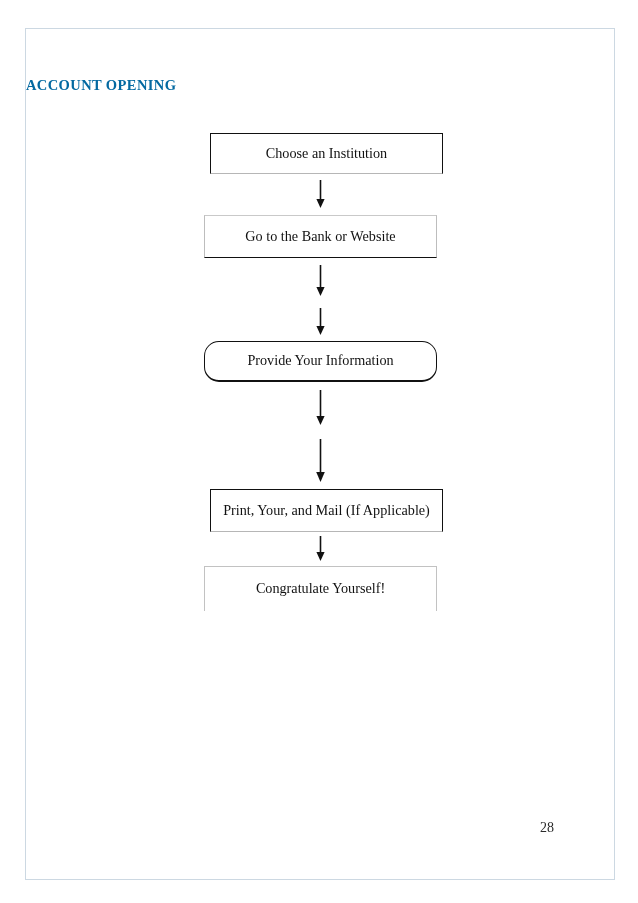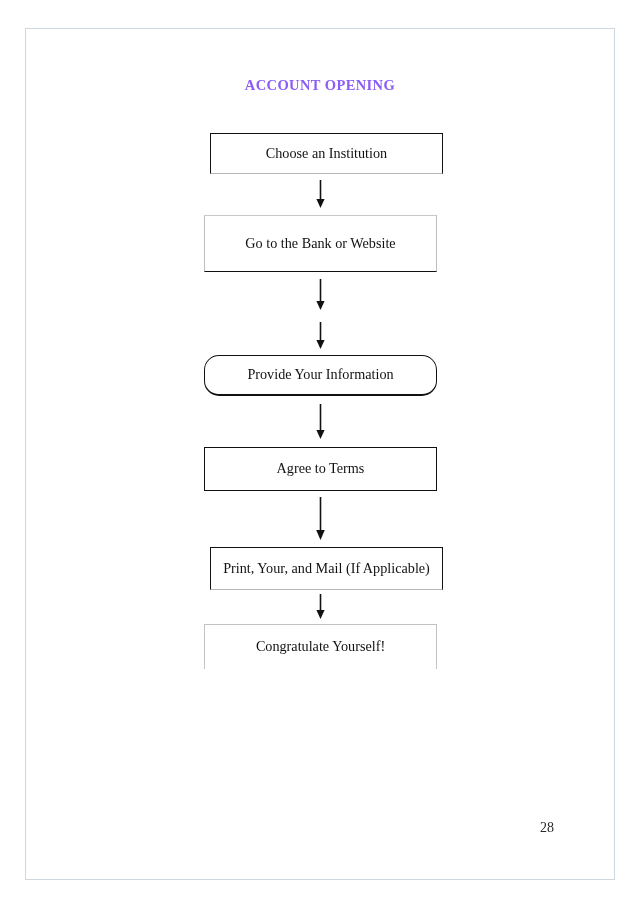--- a/index.html
+++ b/index.html
@@ -27,25 +27,24 @@
     border: 1px solid #ccd8e2;
     background: #ffffff;
   }
 
   
   .doc-title {
     position: absolute;
     left: 0;
     right: 0;
     top: 48px;
-    text-align: center;
     font-size: 14.5px;
     font-weight: bold;
     letter-spacing: 0.4px;
-    color: #8b5cf6;
+    color: #0369a1;
   }
 
   
   .flowchart {
     position: absolute;
     left: 178px;
     top: 104px;
     width: 233px;
   }
 
@@ -108,21 +107,21 @@
     <div class="flow-node faded-bottom" style="height:41px;">
       <span>Choose an Institution</span>
     </div>
     <div class="connector" style="height:41px;">
       <svg class="arrow-svg" width="13" height="29" viewBox="0 0 13 29">
         <line x1="6.5" y1="0" x2="6.5" y2="21" stroke="#111" stroke-width="1.6"></line>
         <polygon points="6.5,28 2.4,19 10.6,19" fill="#111"></polygon>
       </svg>
     </div>
 
-    <div class="flow-node faded-top" style="height:57px;">
+    <div class="flow-node faded-top" style="height:43px;">
       <span>Go to the Bank or Website</span>
     </div>
     <div class="connector" style="height:45px;">
       <svg class="arrow-svg" width="13" height="32" viewBox="0 0 13 32">
         <line x1="6.5" y1="0" x2="6.5" y2="24" stroke="#111" stroke-width="1.6"></line>
         <polygon points="6.5,31 2.4,22 10.6,22" fill="#111"></polygon>
       </svg>
     </div>
 
     <div class="connector" style="height:38px;">
@@ -135,23 +134,20 @@
     <div class="flow-node heavy-bottom" style="height:41px;border-radius:15px;">
       <span>Provide Your Information</span>
     </div>
     <div class="connector" style="height:51px;">
       <svg class="arrow-svg" width="13" height="36" viewBox="0 0 13 36">
         <line x1="6.5" y1="0" x2="6.5" y2="28" stroke="#111" stroke-width="1.6"></line>
         <polygon points="6.5,35 2.4,26 10.6,26" fill="#111"></polygon>
       </svg>
     </div>
 
-    <div class="flow-node" style="height:44px;">
-      <span>Agree to Terms</span>
-    </div>
     <div class="connector" style="height:56px;">
       <svg class="arrow-svg" width="13" height="44" viewBox="0 0 13 44">
         <line x1="6.5" y1="0" x2="6.5" y2="35" stroke="#111" stroke-width="1.6"></line>
         <polygon points="6.5,43 2.2,33 10.8,33" fill="#111"></polygon>
       </svg>
     </div>
 
     <div class="flow-node faded-bottom" style="height:43px;">
       <span>Print, Your, and Mail (If Applicable)</span>
     </div>

